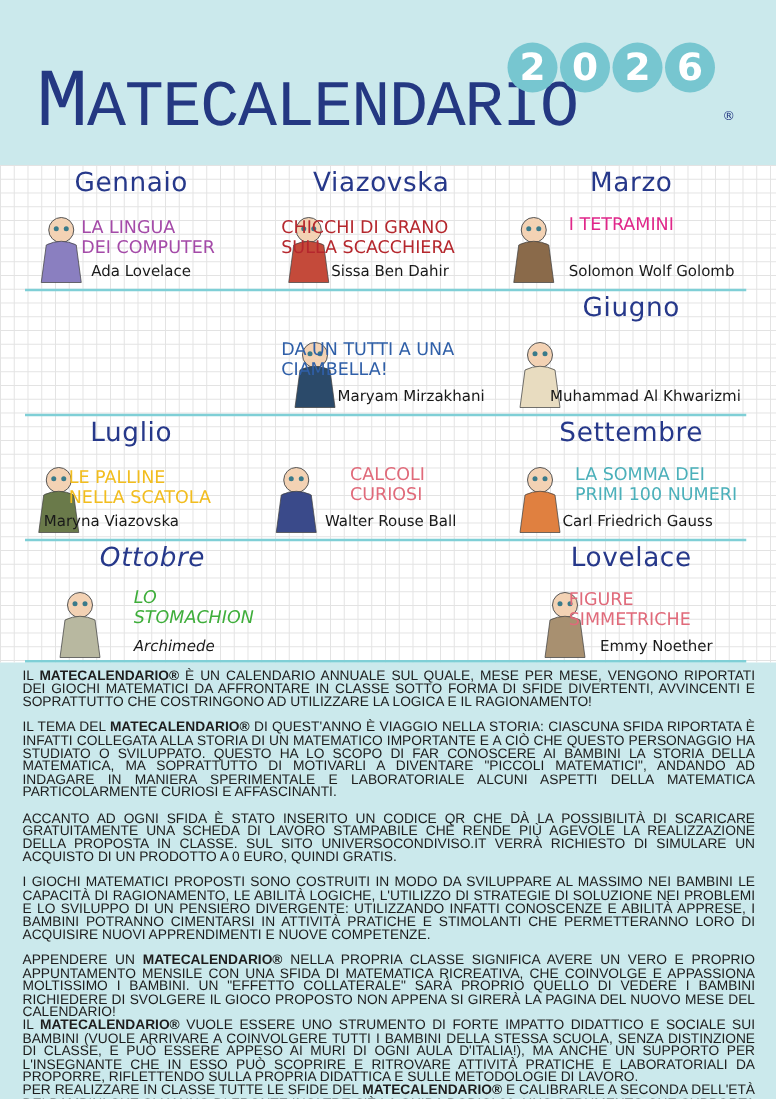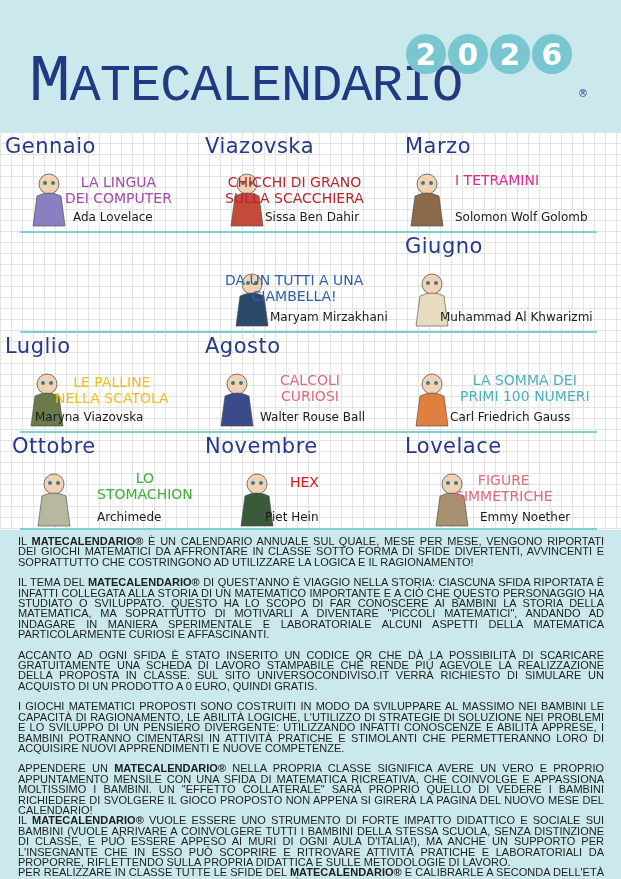--- a/index.html
+++ b/index.html
@@ -35,26 +35,26 @@
     background-image:
       linear-gradient(to right, #e3e3e3 1px, transparent 1px),
       linear-gradient(to bottom, #e3e3e3 1px, transparent 1px);
     background-size: 11px 11px;
   }
   .divider {
     position: absolute; left: 20px; width: 577px; height: 2px; background: #7fcfd6;
   }
   .cell { position: absolute; width: 200px; height: 100px; }
   .month {
-    position: absolute; left: 0; width: 100%; top: 2px; text-align: left;
+    position: absolute; left: 0; width: 100%; top: 2px; text-align: center;
     color: #26388a; font-size: 21px; font-family: "DejaVu Sans", sans-serif;
     letter-spacing: 0.5px;
   }
   .title {
-    position: absolute; font-size: 14px; line-height: 16px; text-align: center;
+    position: absolute; font-size: 14px; line-height: 16px; 
     font-family: "DejaVu Sans", sans-serif; white-space: nowrap;
   }
   .person {
     position: absolute; font-size: 12px; color: #1a1a1a;
     font-family: "DejaVu Sans", sans-serif; white-space: nowrap;
   }
   .figure { position: absolute; }
 
   .text {
     position: absolute; left: 18px; top: 536px; width: 586px;
@@ -160,73 +160,59 @@
         <circle cx="26" cy="13" r="2" fill="#3a7a8a"></circle>
         <path d="M10 26 Q22 20 34 26 L38 56 L6 56 Z" fill="#6a7a4a" stroke="#444" stroke-width="0.6"></path>
       </svg>
       <div class="title" style="left:50px;top:42px;color:#f2bd1e">
         <div>LE PALLINE</div>
         <div>NELLA SCATOLA</div>
       </div>
       <div class="person" style="left:30px;top:78px">Maryna Viazovska</div>
     </div>
     <div class="cell" style="left: 205px; top: 200px;">
-      <div class="month">Agosto</div>
       <svg class="figure" width="44" height="58" style="left:10px;top:38px">
         <circle cx="22" cy="14" r="10" fill="#f3d2b4" stroke="#555" stroke-width="0.8"></circle>
         <circle cx="18" cy="13" r="2" fill="#3a7a8a"></circle>
         <circle cx="26" cy="13" r="2" fill="#3a7a8a"></circle>
         <path d="M10 26 Q22 20 34 26 L38 56 L6 56 Z" fill="#3a4a8a" stroke="#444" stroke-width="0.6"></path>
       </svg>
       <div class="title" style="left:75px;top:40px;color:#e06a7a">
         <div>CALCOLI</div>
         <div>CURIOSI</div>
       </div>
       <div class="person" style="left:55px;top:78px">Walter Rouse Ball</div>
     </div>
     <div class="cell" style="left: 405px; top: 200px;">
+      <div class="month">Settembre</div>
       <svg class="figure" width="44" height="58" style="left:5px;top:38px">
         <circle cx="22" cy="14" r="10" fill="#f3d2b4" stroke="#555" stroke-width="0.8"></circle>
         <circle cx="18" cy="13" r="2" fill="#3a7a8a"></circle>
         <circle cx="26" cy="13" r="2" fill="#3a7a8a"></circle>
         <path d="M10 26 Q22 20 34 26 L38 56 L6 56 Z" fill="#e08040" stroke="#444" stroke-width="0.6"></path>
       </svg>
       <div class="title" style="left:55px;top:40px;color:#4bb0ba">
         <div>LA SOMMA DEI</div>
         <div>PRIMI 100  NUMERI</div>
       </div>
       <div class="person" style="left:45px;top:78px">Carl Friedrich Gauss</div>
     </div>
-    <div class="cell" style="left: 12px; top: 300px;">
+    <div class="cell" style="left: 22px; top: 300px; font-style: italic;">
       <div class="month">Ottobre</div>
       <svg class="figure" width="44" height="58" style="left:20px;top:38px">
         <circle cx="22" cy="14" r="10" fill="#f3d2b4" stroke="#555" stroke-width="0.8"></circle>
         <circle cx="18" cy="13" r="2" fill="#3a7a8a"></circle>
         <circle cx="26" cy="13" r="2" fill="#3a7a8a"></circle>
         <path d="M10 26 Q22 20 34 26 L38 56 L6 56 Z" fill="#b8b8a0" stroke="#444" stroke-width="0.6"></path>
       </svg>
       <div class="title" style="left:85px;top:38px;color:#3fae3b">
         <div>LO</div>
         <div>STOMACHION</div>
       </div>
       <div class="person" style="left:85px;top:78px">Archimede</div>
-    </div>
-    <div class="cell" style="left: 205px; top: 300px;">
-      <div class="month">Novembre</div>
-      <svg class="figure" width="44" height="58" style="left:30px;top:38px">
-        <circle cx="22" cy="14" r="10" fill="#f3d2b4" stroke="#555" stroke-width="0.8"></circle>
-        <circle cx="18" cy="13" r="2" fill="#3a7a8a"></circle>
-        <circle cx="26" cy="13" r="2" fill="#3a7a8a"></circle>
-        <path d="M10 26 Q22 20 34 26 L38 56 L6 56 Z" fill="#3a5a3a" stroke="#444" stroke-width="0.6"></path>
-      </svg>
-      <div class="title" style="left:85px;top:42px;color:#e2121b">
-        <div>HEX</div>
-        <div></div>
-      </div>
-      <div class="person" style="left:60px;top:78px">Piet Hein</div>
     </div>
     <div class="cell" style="left: 405px; top: 300px;">
       <div class="month">Lovelace</div>
       <svg class="figure" width="44" height="58" style="left:25px;top:38px">
         <circle cx="22" cy="14" r="10" fill="#f3d2b4" stroke="#555" stroke-width="0.8"></circle>
         <circle cx="18" cy="13" r="2" fill="#3a7a8a"></circle>
         <circle cx="26" cy="13" r="2" fill="#3a7a8a"></circle>
         <path d="M10 26 Q22 20 34 26 L38 56 L6 56 Z" fill="#a89070" stroke="#444" stroke-width="0.6"></path>
       </svg>
       <div class="title" style="left:50px;top:40px;color:#e06a7a">

